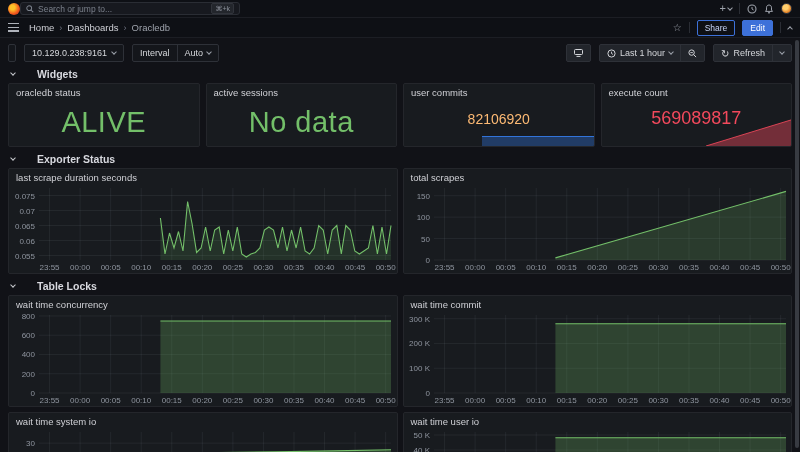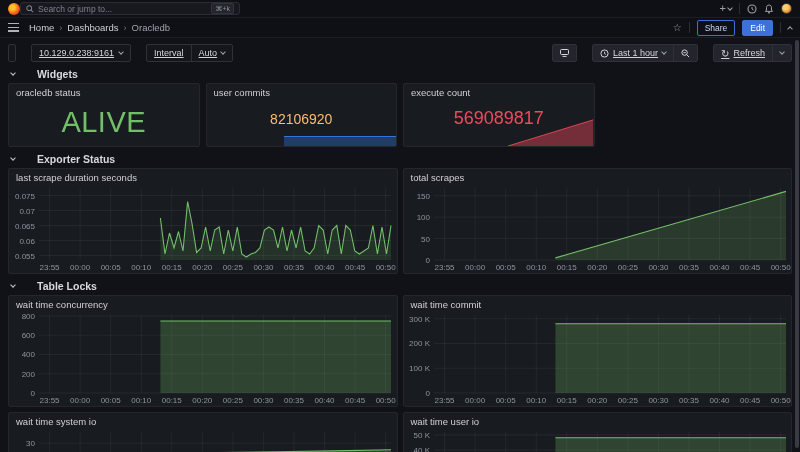--- a/index.html
+++ b/index.html
@@ -31,21 +31,21 @@
   .btn { height:16px; font-size:8.5px; border-radius:2px; padding:0 7px; display:flex; align-items:center; }
   .btn-outline { border:1px solid #3d71d9; color:#c9d6f7; background:transparent; }
   .btn-primary { background:#3d71d9; color:#fff; border:1px solid #3d71d9; }
   .chev { display:inline-block; width:4px; height:4px; border-right:1.3px solid currentColor; border-bottom:1.3px solid currentColor; transform:rotate(45deg); margin-top:-2px; }
   .chev.up { transform:rotate(-135deg); margin-top:2px; }
 
   
   .content { position:absolute; top:39px; left:0; right:0; bottom:0; padding:4px 8px 0 8px; }
 
   .controls-row { display:flex; justify-content:space-between; align-items:center; height:20px; margin-bottom:4px; }
-  .controls-left, .controls-right { display:flex; align-items:center; gap:15px;text-decoration:underline; }
+  .controls-left, .controls-right { display:flex; align-items:center; gap:8px; }
   .ctl { height:18px; display:flex; align-items:center; gap:5px; padding:0 7px; font-size:9px; color:#d5d7db; border:1px solid #2e3138; border-radius:2px; background:#14161b; }
   .ctl .chev { color:#9da2ab; }
   .edge-box { width:8px; height:18px; border:1px solid #2e3138; border-radius:2px; background:#14161b; }
   .ctl-group { display:flex; align-items:stretch; height:18px; border:1px solid #2e3138; border-radius:2px; background:#14161b; overflow:hidden; }
   .ctl-seg { display:flex; align-items:center; gap:4px; padding:0 7px; font-size:9px; color:#d5d7db; }
   .ctl-seg + .ctl-seg { border-left:1px solid #2e3138; }
   .btn-dark { background:#22252b; border:1px solid #2e3138; }
   .btn-dark .ctl-seg { color:#d5d7db; }
   .icon-svg { display:block; }
 
@@ -180,20 +180,26 @@
 
     <div class="row-header">
       <span class="chev"></span>
       <span>Widgets</span>
     </div>
     <div class="grid4">
       <div class="panel">
         <div class="panel-title">oracledb status</div>
         <div class="stat-wrap">
             <span class="stat-green">ALIVE</span>
+          </div>
+      </div>
+      <div class="panel">
+        <div class="panel-title">active sessions</div>
+        <div class="stat-wrap">
+            <span class="stat-green" style="font-weight:500;">No data</span>
           </div>
       </div>
       <div class="panel">
         <div class="panel-title">user commits</div>
         <div class="stat-wrap">
             <span class="stat-white">82106920</span>
           </div>
         <div class="spark-blue"></div>
       </div>
       <div class="panel">

